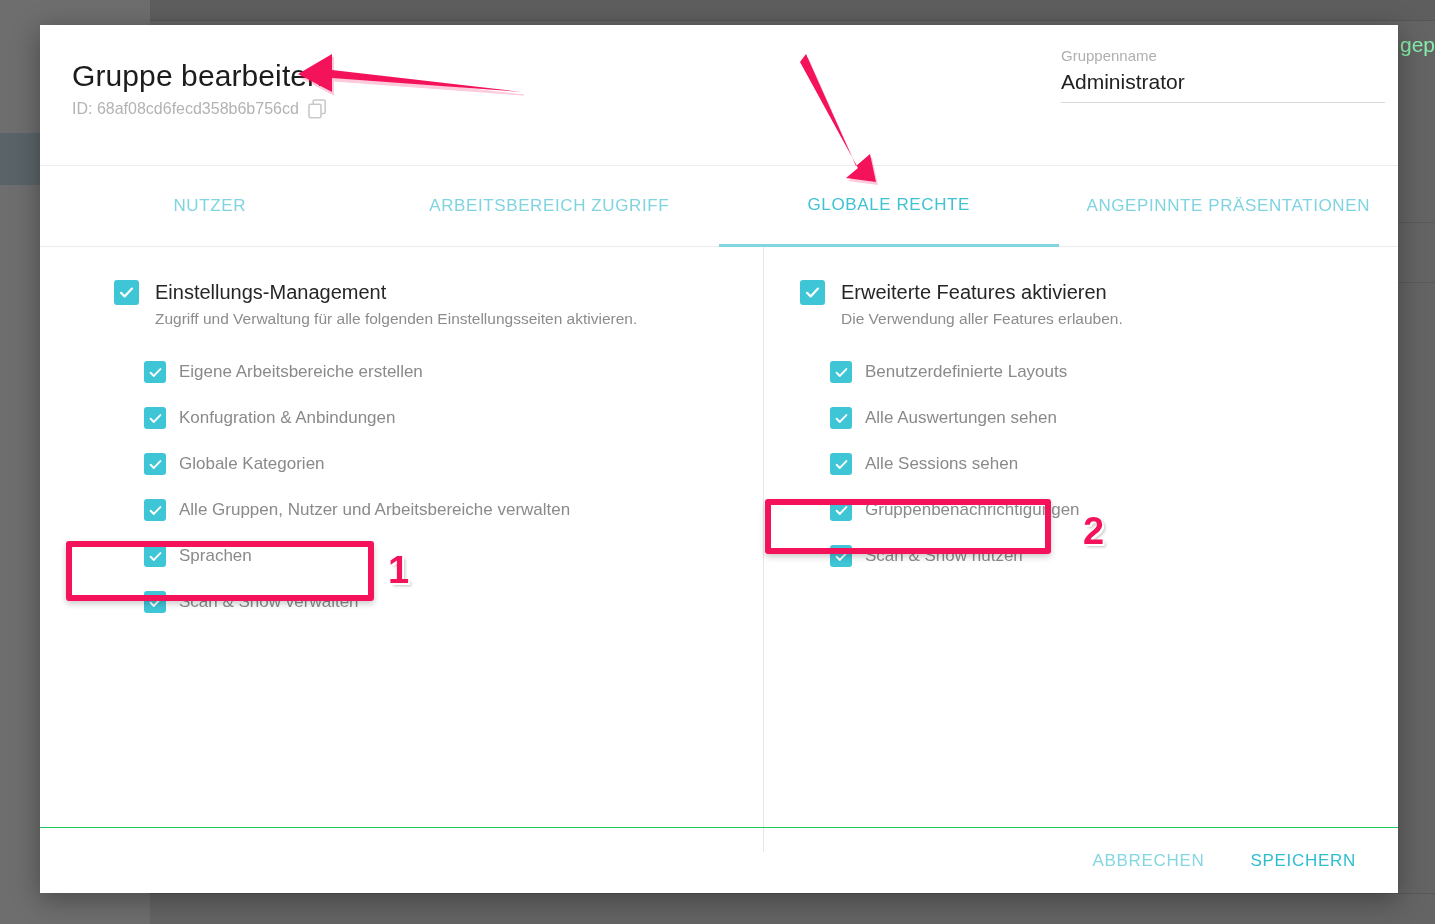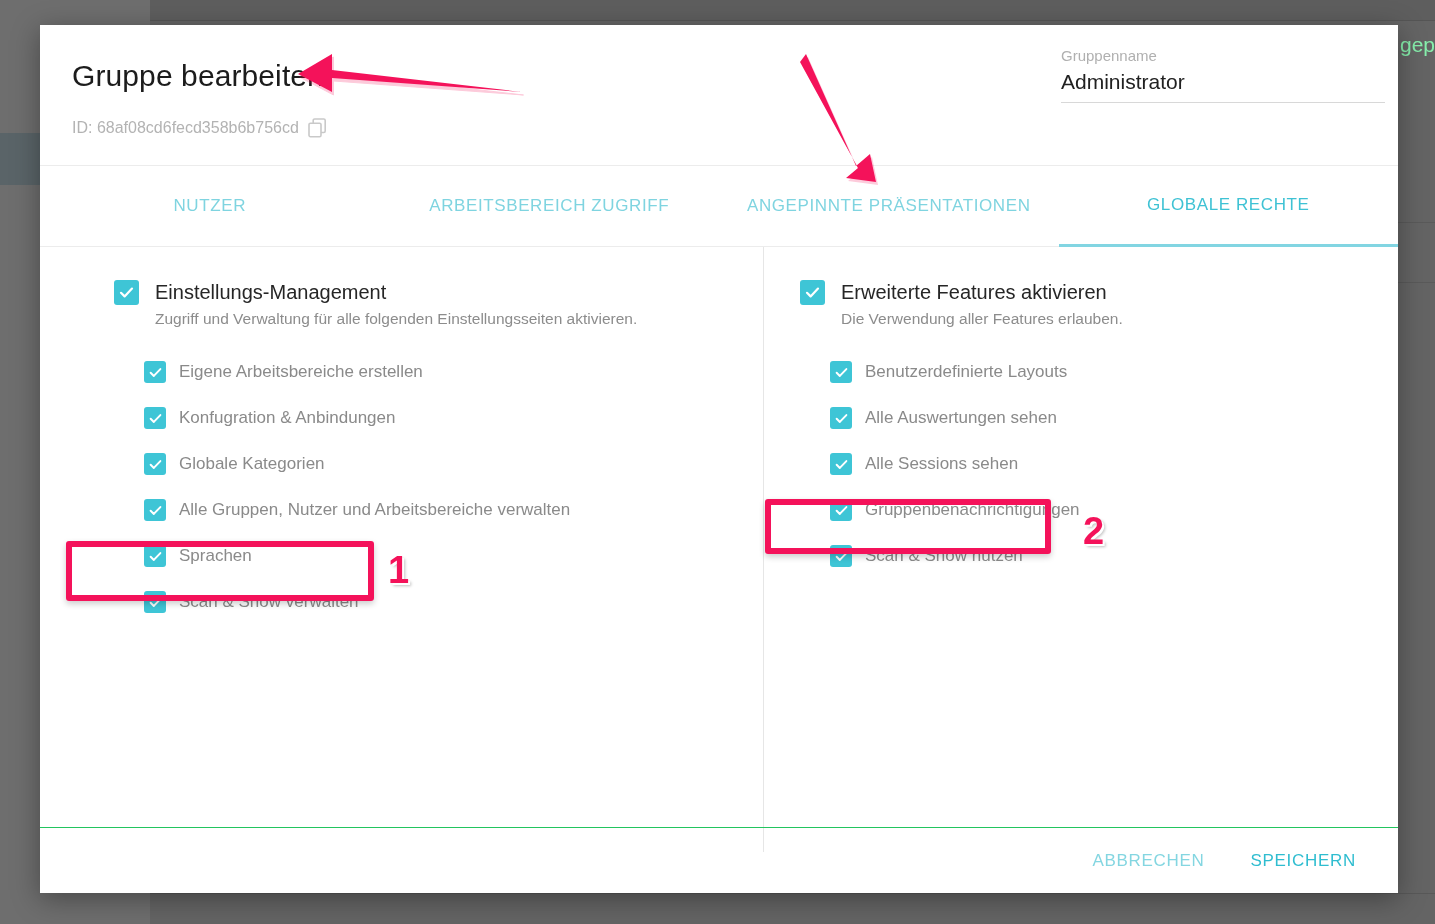--- a/index.html
+++ b/index.html
@@ -95,21 +95,21 @@
   #dialog-title {
     font-size: 30px;
     font-weight: 400;
     color: #1c1c1c;
     letter-spacing: 0.1px;
   }
   #dialog-id-row {
     display: flex;
     align-items: center;
     gap: 9px;
-    margin-top: 25px;
+    margin-top: 6px;
   }
   #dialog-id {
     font-size: 16px;
     color: #b3b3b3;
   }
   #copy-icon { display: block; }
 
   
   #group-name-field {
     position: absolute;
@@ -324,22 +324,22 @@
       <label id="group-name-label">Gruppenname</label>
       <input id="group-name-input" type="text" value="Administrator" style="">
     </div>
   </div>
 
   <div id="header-divider"></div>
 
   <div id="tab-bar">
     <div class="tab">NUTZER</div>
     <div class="tab">ARBEITSBEREICH ZUGRIFF</div>
+    <div class="tab active">GLOBALE RECHTE</div>
     <div class="tab">ANGEPINNTE PRÄSENTATIONEN</div>
-    <div class="tab active">GLOBALE RECHTE</div>
   </div>
 
   <div id="permissions-body">
 
     <div class="perm-column left">
       <div class="perm-master">
         <span class="checkbox large">
           <svg width="17" height="17" viewBox="0 0 17 17">
               <path d="M3 8.8 L6.6 12.4 L14 4.6" stroke="#ffffff" stroke-width="2.2" fill="none" stroke-linecap="round" stroke-linejoin="round"></path>
             </svg>

